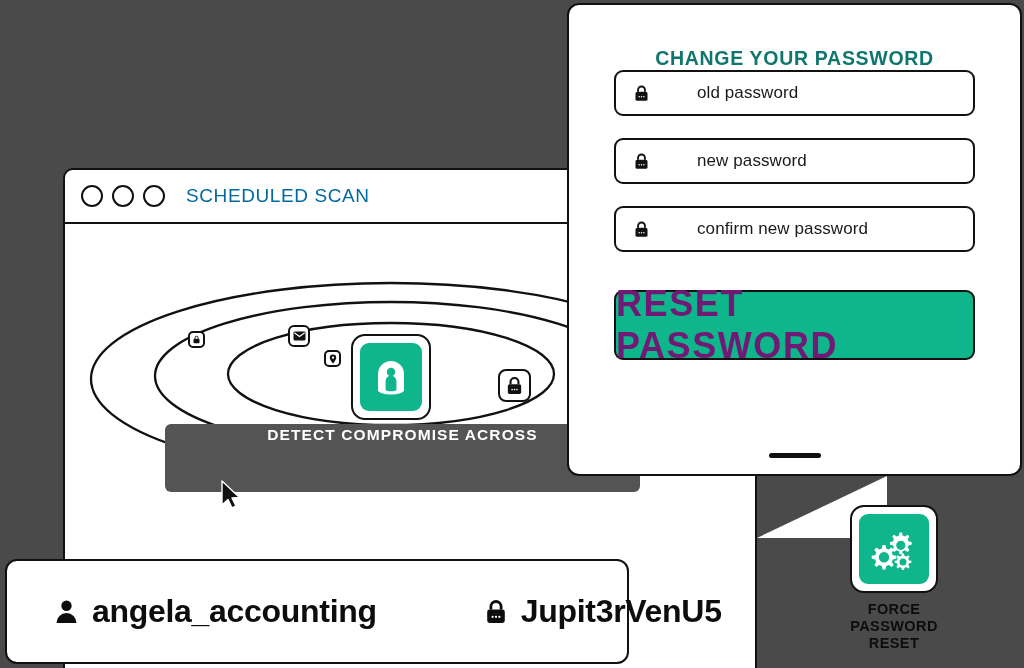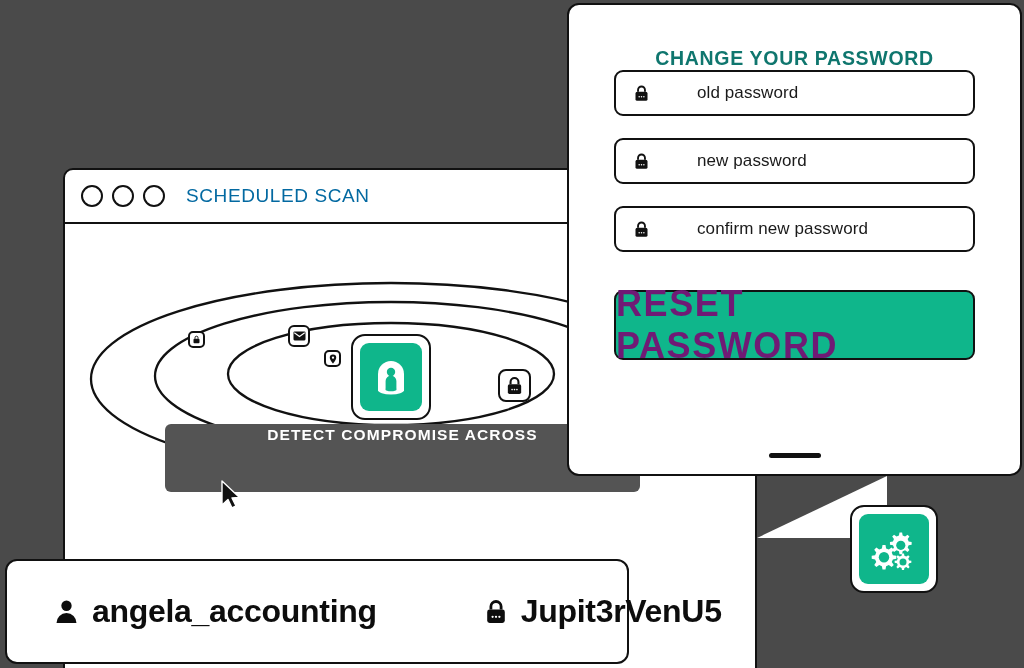--- a/index.html
+++ b/index.html
@@ -373,20 +373,25 @@
             <path d="M28.5 4.5 l2.6 0 0.55 3.0 2.4 1.0 2.5-1.75 1.85 1.85 -1.75 2.5 1.0 2.4 3.0 0.55 0 2.6 -3.0 0.55 -1.0 2.4 1.75 2.5 -1.85 1.85 -2.5-1.75 -2.4 1.0 -0.55 3.0 -2.6 0 -0.55-3.0 -2.4-1.0 -2.5 1.75 -1.85-1.85 1.75-2.5 -1.0-2.4 -3.0-0.55 0-2.6 3.0-0.55 1.0-2.4 -1.75-2.5 1.85-1.85 2.5 1.75 2.4-1.0 Z"></path>
             <circle cx="29.8" cy="17.3" r="4.6" fill="#0fb68b"></circle>
             <path d="M11.5 17.0 l3.0 0 0.6 3.4 2.7 1.15 2.85-2.0 2.1 2.1 -2.0 2.85 1.15 2.7 3.4 0.6 0 3.0 -3.4 0.6 -1.15 2.7 2.0 2.85 -2.1 2.1 -2.85-2.0 -2.7 1.15 -0.6 3.4 -3.0 0 -0.6-3.4 -2.7-1.15 -2.85 2.0 -2.1-2.1 2.0-2.85 -1.15-2.7 -3.4-0.6 0-3.0 3.4-0.6 1.15-2.7 -2.0-2.85 2.1-2.1 2.85 2.0 2.7-1.15 Z"></path>
             <circle cx="13.0" cy="29.3" r="5.2" fill="#0fb68b"></circle>
             <path d="M31.0 25.5 l2.0 0 0.42 2.3 1.85 0.78 1.93-1.35 1.42 1.42 -1.35 1.93 0.78 1.85 2.3 0.42 0 2.0 -2.3 0.42 -0.78 1.85 1.35 1.93 -1.42 1.42 -1.93-1.35 -1.85 0.78 -0.42 2.3 -2.0 0 -0.42-2.3 -1.85-0.78 -1.93 1.35 -1.42-1.42 1.35-1.93 -0.78-1.85 -2.3-0.42 0-2.0 2.3-0.42 0.78-1.85 -1.35-1.93 1.42-1.42 1.93 1.35 1.85-0.78 Z"></path>
             <circle cx="32.0" cy="33.9" r="3.5" fill="#0fb68b"></circle>
           </g>
         </svg>
       </div>
     </div>
+    <div class="force-label">
+      <div>FORCE</div>
+      <div>PASSWORD</div>
+      <div>RESET</div>
+    </div>
   </div>
 
   <div class="cred-bar">
     <div class="cred-item user">
       <svg width="23" height="25" viewBox="0 0 24 26">
         <circle cx="12" cy="7" r="5.4" fill="#0d0d0d"></circle>
         <path d="M1.6 25 a10.4 10.4 0 0 1 20.8 0 Z" fill="#0d0d0d"></path>
       </svg>
       <span class="cred-text">angela_accounting</span>
     </div>

